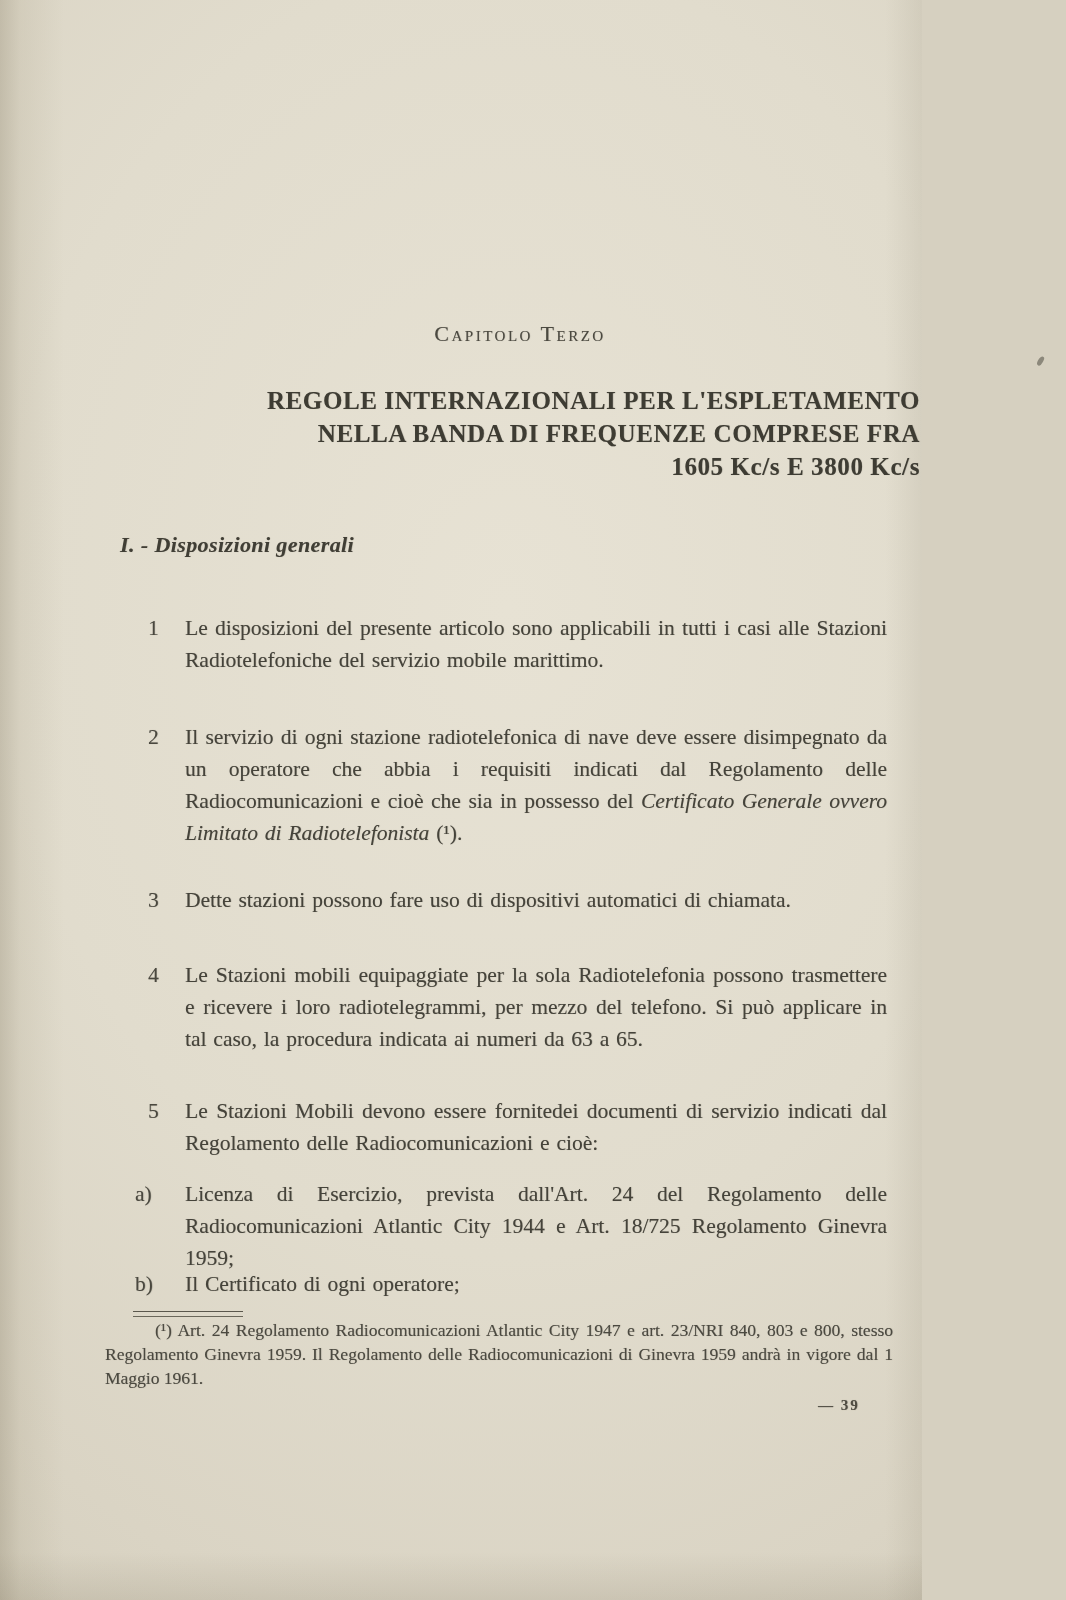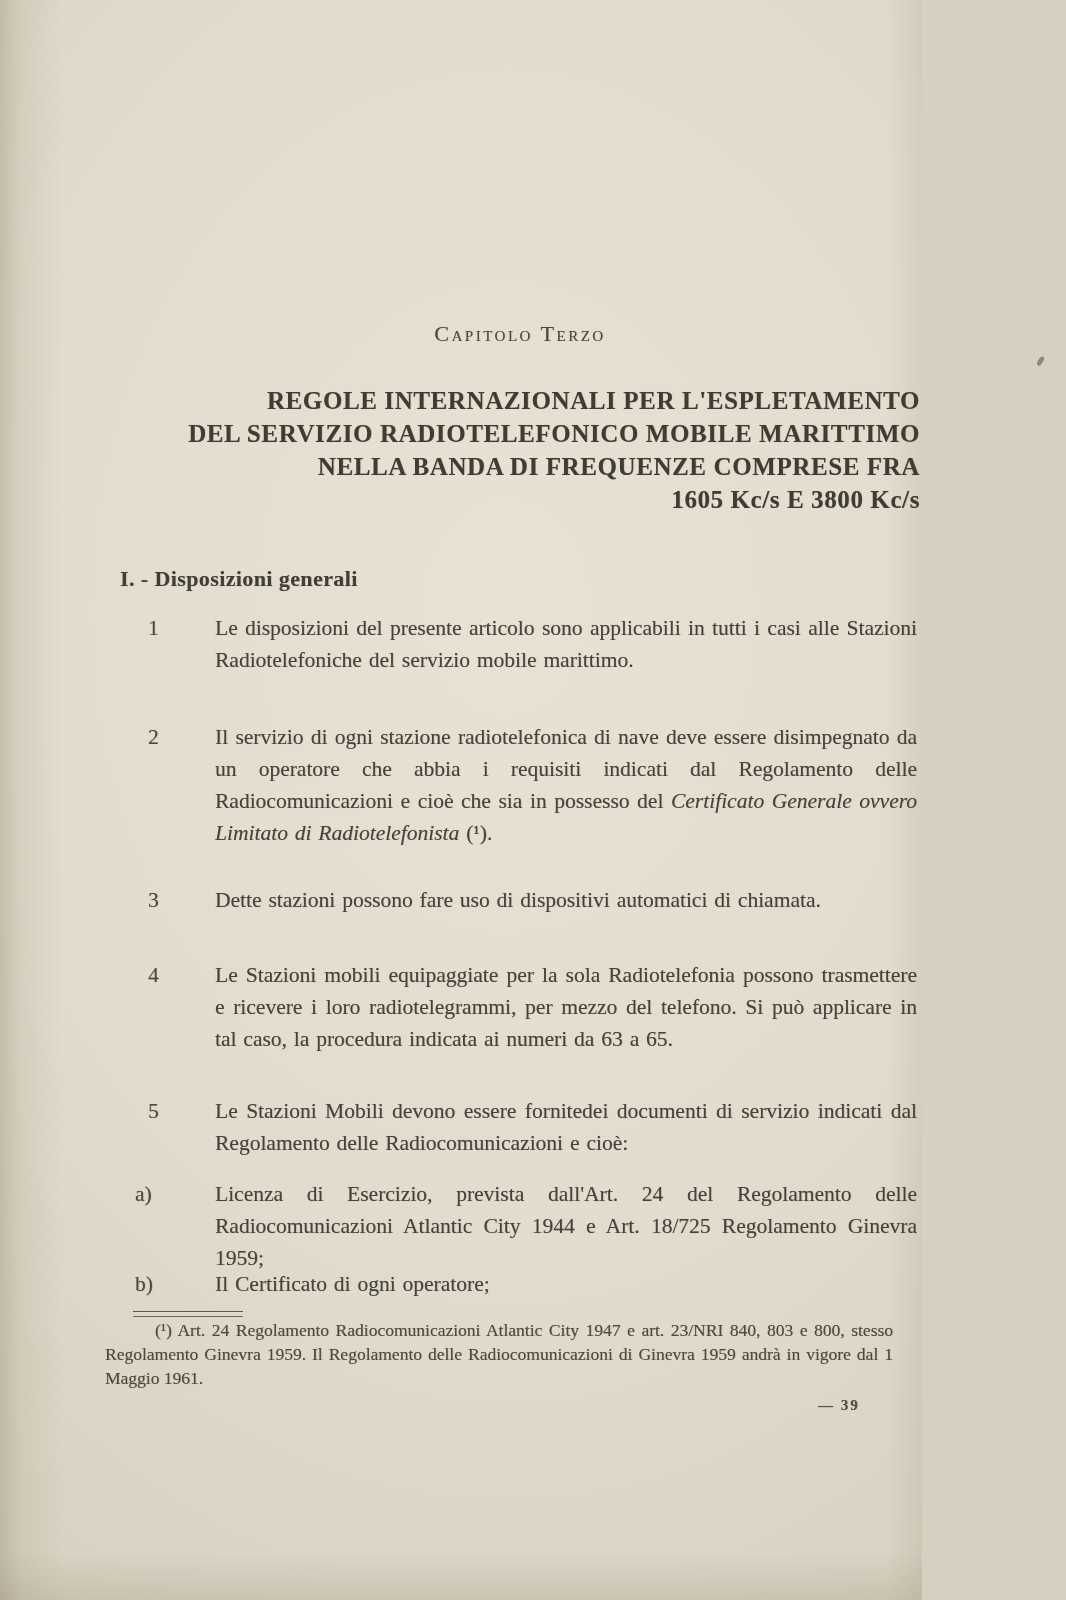--- a/index.html
+++ b/index.html
@@ -31,38 +31,39 @@
     font-size:22px;letter-spacing:2.5px;
     color:#4b4940;
   }
   .title{
     position:absolute;top:384px;left:120px;width:800px;
     text-align:right;font-weight:bold;
     font-size:25px;line-height:33px;letter-spacing:0.6px;
     color:#3e3c33;
   }
   .section-heading{
-    position:absolute;top:566px;left:120px;
+    position:absolute;top:532px;left:120px;
     font-weight:bold;font-size:22px;letter-spacing:0.4px;
     color:#403e35;
+    font-style:italic;
   }
   .item{
     position:absolute;left:110px;width:778px;
     font-size:21.5px;line-height:32px;
   }
   .item .num{
     position:absolute;left:38px;top:0;width:30px;
     color:#4a483f;
   }
   .item .sub-label{
     position:absolute;left:25px;top:0;width:40px;
     color:#4a483f;
   }
   .item .txt{
-    margin-left:105px;width:702px;
+    margin-left:75px;width:702px;
     text-align:justify;text-align-last:left;
     word-spacing:1.5px;
     color:#45433a;
   }
   .item .txt .it{font-style:italic;}
   .footnote-rule{
     position:absolute;top:1311px;left:133px;width:110px;height:4px;
     border-top:1.6px solid #5a574c;border-bottom:1.3px solid #6a675a;
   }
   .footnote{
@@ -86,21 +87,20 @@
 </style>
 </head>
 <body>
 
 <div class="page">
 
   <div class="chapter-label ink">Capitolo Terzo</div>
 
   <div class="title ink">
     <div>REGOLE INTERNAZIONALI PER L'ESPLETAMENTO</div>
-    <div>DEL SERVIZIO RADIOTELEFONICO MOBILE MARITTIMO</div>
     <div>NELLA BANDA DI FREQUENZE COMPRESE FRA</div>
     <div>1605 Kc/s E 3800 Kc/s</div>
   </div>
 
   <div class="section-heading ink">I. - Disposizioni generali</div>
 
   <div class="item ink" style="top:612px">
     <span class="num">1</span>
     <div class="txt">Le disposizioni del presente articolo sono applicabili in tutti i casi alle Stazioni Radiotelefoniche del servizio mobile marittimo.</div>
   </div>

